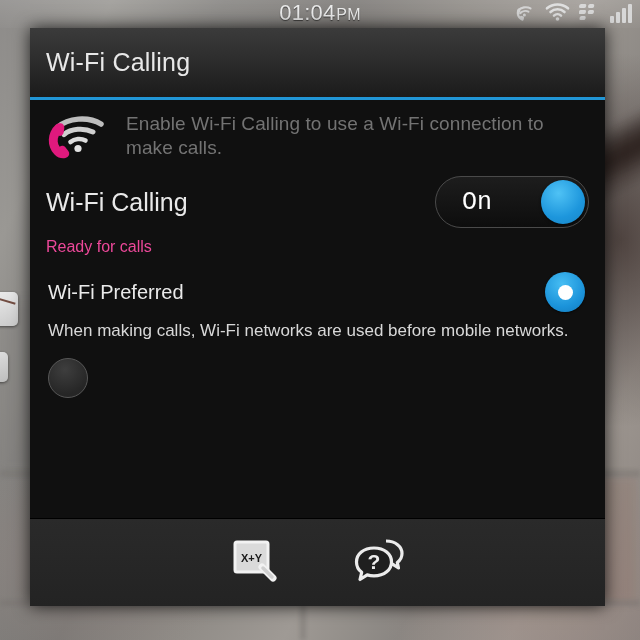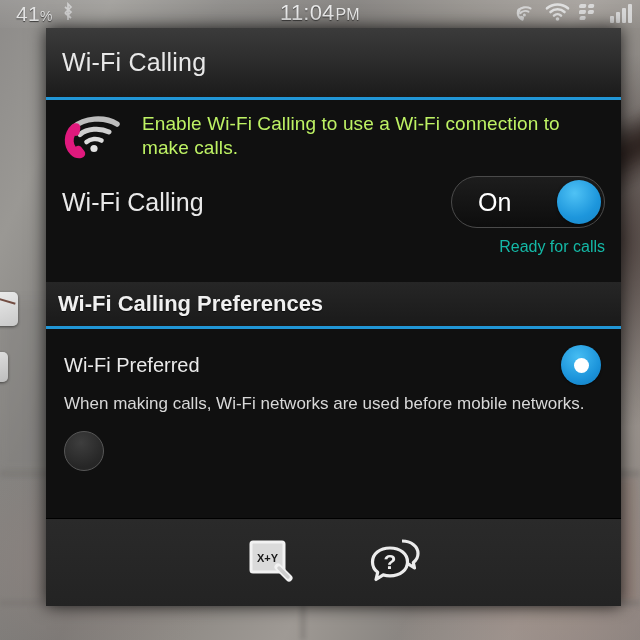--- a/index.html
+++ b/index.html
@@ -112,21 +112,20 @@
   .sig-bars i {
     display: block; width: 4px; background: #d7d7d7; border-radius: 1px;
   }
 
   
   #panel {
     position: absolute; left: 30px; top: 28px; width: 575px; height: 578px;
     background: #0b0b0b;
     box-shadow: 0 0 16px rgba(0,0,0,.8);
     overflow: hidden;
-    margin-left: 16px;
   }
   .title-bar {
     height: 72px;
     background: linear-gradient(180deg, #3b3b3b 0%, #2e2e2e 42%, #1b1b1b 100%);
     display: flex; align-items: center;
     border-bottom: 3px solid #2196d6;
     box-sizing: border-box;
   }
   .title-bar .title {
     margin-left: 16px; font-size: 25px; color: #e8e8e8; font-weight: 400;
@@ -138,46 +137,46 @@
     height: 418px;
     box-sizing: border-box;
   }
 
   .info-row {
     display: flex; align-items: center; gap: 16px;
     padding: 10px 18px 6px 14px;
   }
   .wifi-call-icon { position: relative; width: 66px; height: 52px; flex: none; }
   .info-text {
-    color: #bef264; font-size: 19px; line-height: 1.25; letter-spacing: .1px;
+    color: #737373; font-size: 19px; line-height: 1.25; letter-spacing: .1px;
   }
 
   .toggle-row {
     display: flex; align-items: center; justify-content: space-between;
     padding: 8px 16px 0 16px;
   }
   .toggle-row .label { font-size: 25px; color: #e9e9e9; }
   .toggle {
     width: 154px; height: 52px; border-radius: 26px;
     background: linear-gradient(180deg, #1d1d1d, #0d0d0d);
     border: 1px solid #4a4a4a;
     position: relative; display: flex; align-items: center;
     box-sizing: border-box;
   }
   .toggle .state {
-    position: absolute; left: 26px; font-size: 25px; color: #fff;
+    position: absolute; left: 26px; font-size: 25px; color: #fff; font-family: Liberation Mono, monospace;
   }
   .toggle .knob {
     position: absolute; right: 3px; top: 3px;
     width: 44px; height: 44px; border-radius: 50%;
     background: radial-gradient(circle at 40% 30%, #4fc2f5, #1d96dc 60%, #1784c6);
     box-shadow: 0 1px 3px rgba(0,0,0,.6);
   }
   .sub-status {
-    padding: 10px 16px 0 16px; font-size: 16px; color: #14b8a6; text-align: right;
+    padding: 10px 16px 0 16px; font-size: 16px; color: #ec4899;
   }
 
   .section-header {
     margin-top: 26px;
     background: linear-gradient(180deg, #262626, #1a1a1a);
     border-bottom: 3px solid #2196d6;
     height: 44px; display: flex; align-items: center;
   }
   .section-header .stitle {
     margin-left: 12px; font-size: 22px; font-weight: bold; color: #f0f0f0;
@@ -232,32 +231,23 @@
     <div class="tileB"></div>
     <div class="tileA"></div>
     <div class="grout g1"></div>
     <div class="grout g2"></div>
     <div class="grout g3"></div>
     <div class="bg-icon bg-icon-1"></div>
     <div class="bg-icon bg-icon-2"></div>
   </div>
 
   <div id="statusbar">
-    <div class="left">
-      <span class="battery-pct"><span>41</span><small>%</small></span>
-      <span class="bt-icon">
-        <svg width="14" height="20" viewBox="0 0 14 20">
-          <path d="M4 5 L10 10 L7 13 L7 2 L10 5 L4 11" fill="none" stroke="#cfcfcf" stroke-width="1.7"></path>
-          <path d="M7 18 L7 13 L10 16 L4 11" fill="none" stroke="#cfcfcf" stroke-width="1.7"></path>
-        </svg>
-      </span>
-    </div>
 
     <div class="center">
-      <span class="clock"><span>11:04</span><span class="ampm">PM</span></span>
+      <span class="clock"><span>01:04</span><span class="ampm">PM</span></span>
     </div>
 
     <div class="right">
       <span>
         <svg width="22" height="20" viewBox="0 0 22 20">
           <path d="M4.2 8.5 C7 5.2 12.5 4.2 16.5 6.4" fill="none" stroke="#d4d4d4" stroke-width="2.1" stroke-linecap="round"></path>
           <path d="M6.2 11.2 C8.3 9 11.9 8.4 14.4 9.7" fill="none" stroke="#d4d4d4" stroke-width="2" stroke-linecap="round"></path>
           <circle cx="10.4" cy="13.1" r="1.5" fill="#d4d4d4"></circle>
           <path d="M3.6 7.6 C1.6 11.5 3.3 16.6 7.6 18.5 C8.6 18.9 9.5 18.3 9.7 17.4 L10 15.9 C10.1 15.1 9.7 14.5 9 14.3 L7.6 13.9 C7 13.7 6.4 14 6.1 14.5 C5.2 13.3 5 11.8 5.5 10.4 C6 10.3 6.4 9.8 6.4 9.2 L6.3 7.7 C6.2 7 5.7 6.5 5 6.5 L4.5 6.5 C4.1 6.6 3.8 7 3.6 7.6 Z" fill="#d4d4d4"></path>
         </svg>
@@ -314,23 +304,20 @@
       <div class="toggle-row">
         <span class="label">Wi-Fi Calling</span>
         <span class="toggle">
           <span class="state">On</span>
           <span class="knob"></span>
         </span>
       </div>
 
       <div class="sub-status">Ready for calls</div>
 
-      <div class="section-header">
-        <span class="stitle">Wi-Fi Calling Preferences</span>
-      </div>
 
       <div class="option-row">
         <span class="olabel">Wi-Fi Preferred</span>
         <span class="radio on"></span>
       </div>
       <div class="option-desc">When making calls, Wi-Fi networks are used before mobile networks.</div>
 
       <div class="option-row">
         <span class="radio off"></span>
       </div>

